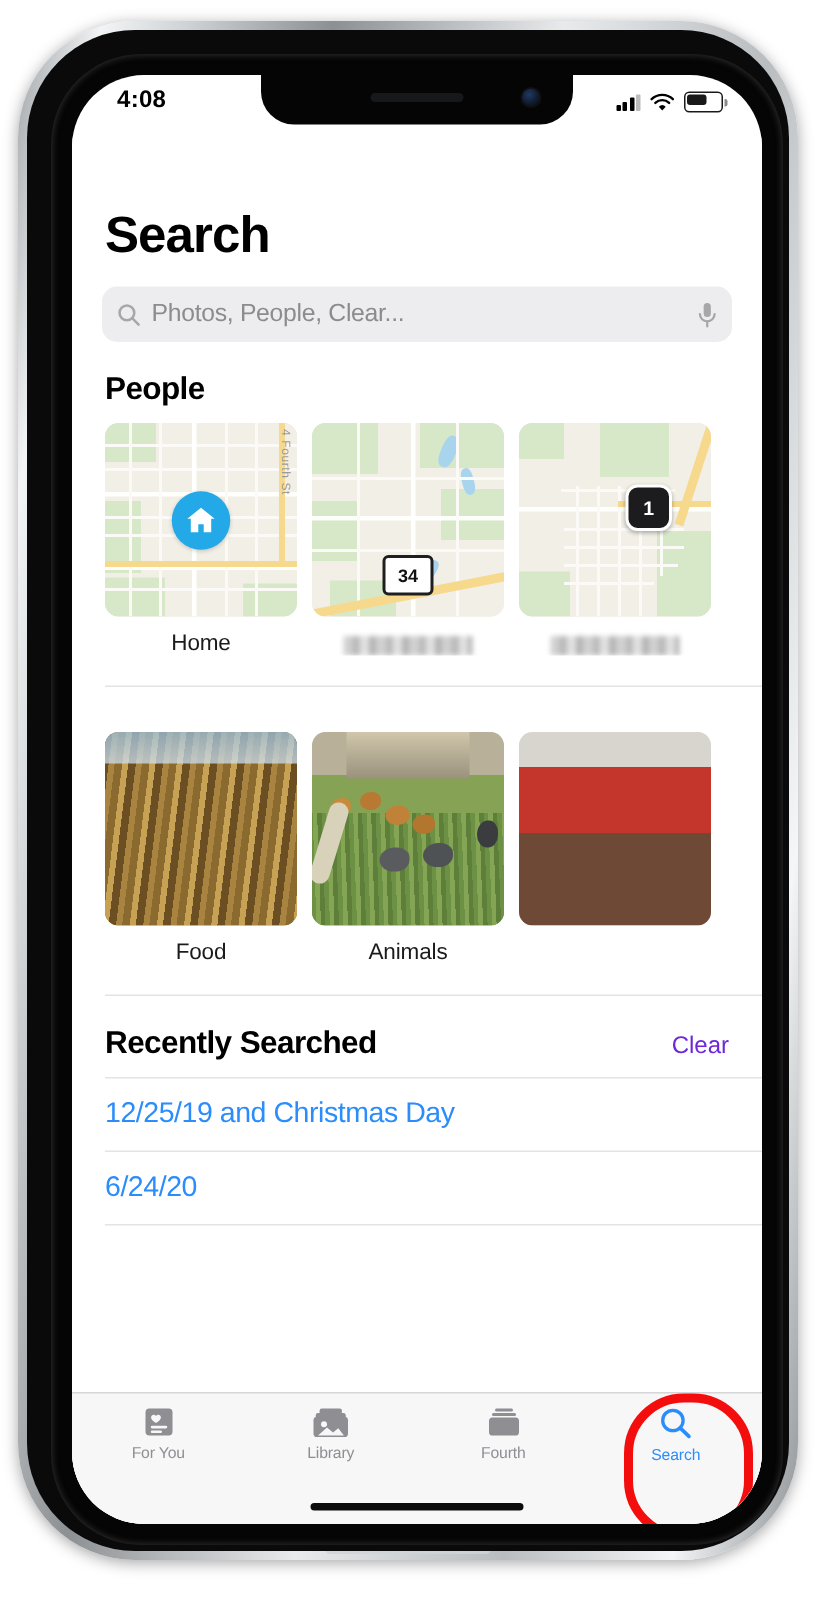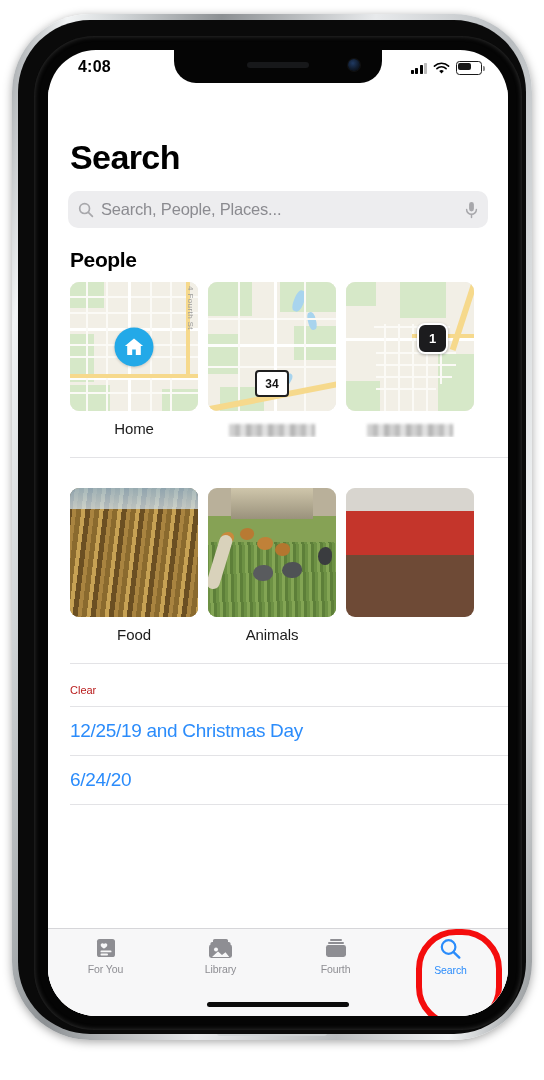--- a/index.html
+++ b/index.html
@@ -67,21 +67,21 @@
   .page-title{margin:48px 0 0 22px;font-size:34px;font-weight:bold;color:#000;letter-spacing:-.6px;}
 
   .searchbar{margin:14px 20px 0 20px;height:37px;background:#ededef;border-radius:10px;display:flex;align-items:center;padding:0 10px;}
   .sb-magnifier{flex:0 0 auto;margin-right:7px;opacity:.55;}
   .sb-placeholder{flex:1 1 auto;font-size:16.5px;color:#8b8b90;letter-spacing:-.2px;}
   .sb-mic{flex:0 0 auto;opacity:.55;}
 
   .section{margin-top:20px;}
   .section-head{display:flex;align-items:baseline;justify-content:space-between;padding:0 22px;}
   .section-title{font-size:21px;font-weight:bold;color:#000;letter-spacing:-.4px;}
-  .section-action{font-size:11px;color:#b91c1c;}
+  .section-action{font-size:16px;color:#6d28d9;}
 
   .tiles{display:flex;gap:10px;padding:10px 0 0 22px;overflow:hidden;}
   .tile{flex:0 0 auto;width:128px;}
   .thumb{width:128px;height:129px;border-radius:9px;overflow:hidden;position:relative;background:#e9e7df;}
   .tile-label{text-align:center;font-size:15px;color:#1b1b1b;margin-top:9px;letter-spacing:-.1px;}
   .tile-label.redacted{height:13px;margin:13px auto 0;border-radius:1px;width:86px;
     background:repeating-linear-gradient(90deg,#c9c9c9 0 6px,#b0b0b0 6px 11px,#dcdcdc 11px 17px,#a9a9a9 17px 22px);
     filter:blur(1.6px);opacity:.85;}
 
   
@@ -184,21 +184,21 @@
 
           <div class="content">
 
             <div class="page-title">Search</div>
 
             <div class="searchbar">
               <svg class="sb-magnifier" width="16" height="16" viewBox="0 0 16 16">
                 <circle cx="6.6" cy="6.6" r="4.9" stroke="#6f6f74" stroke-width="1.7" fill="none"></circle>
                 <line x1="10.3" y1="10.3" x2="14.4" y2="14.4" stroke="#6f6f74" stroke-width="1.7" stroke-linecap="round"></line>
               </svg>
-              <div class="sb-placeholder">Search, People, Places...</div>
+              <div class="sb-placeholder">Photos, People, Clear...</div>
               <svg class="sb-mic" width="13" height="18" viewBox="0 0 13 18">
                 <rect x="4.1" y="1" width="4.8" height="9.4" rx="2.4" fill="#6f6f74"></rect>
                 <path d="M1.6 8.4a4.9 4.9 0 0 0 9.8 0" stroke="#6f6f74" stroke-width="1.5" fill="none" stroke-linecap="round"></path>
                 <line x1="6.5" y1="13.4" x2="6.5" y2="16.6" stroke="#6f6f74" stroke-width="1.5" stroke-linecap="round"></line>
               </svg>
             </div>
 
             <div class="section">
               <div class="section-head">
                 <div class="section-title">People</div>
@@ -334,20 +334,21 @@
                   <div class="tile-label"></div>
                 </div>
 
               </div>
             </div>
 
             <div class="divider inset"></div>
 
             <div class="section">
               <div class="section-head">
+                <div class="section-title">Recently Searched</div>
                 <div class="section-action">Clear</div>
               </div>
               <div style="height:10px"></div>
               <div class="divider inset" style="margin-top:0"></div>
               <div class="recent-row">12/25/19 and Christmas Day</div>
               <div class="divider inset" style="margin-top:0"></div>
               <div class="recent-row">6/24/20</div>
               <div class="divider inset" style="margin-top:0"></div>
             </div>
 

